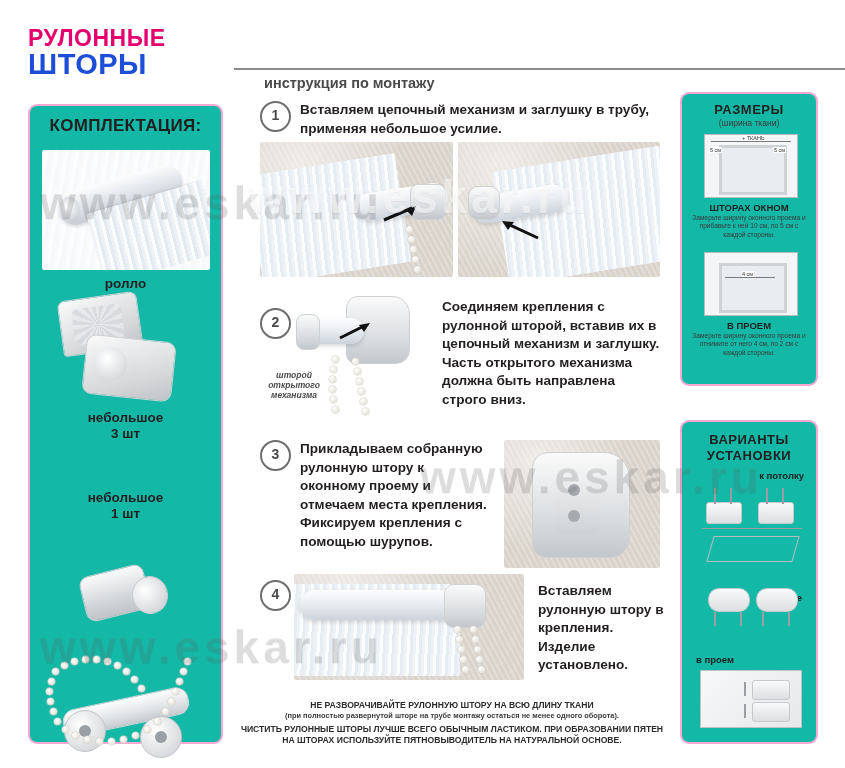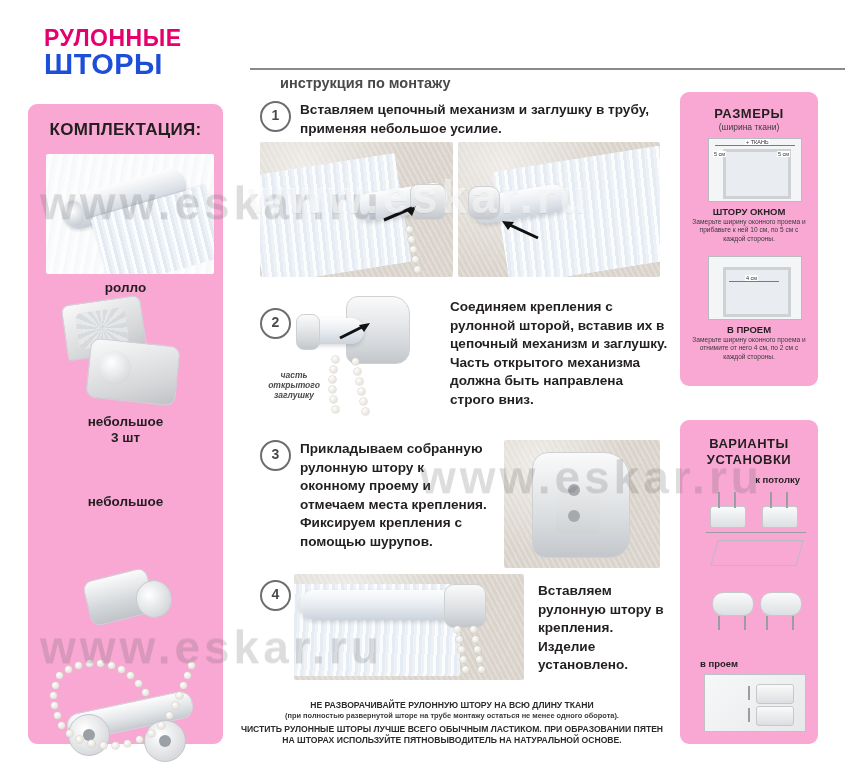--- a/index.html
+++ b/index.html
@@ -7,29 +7,29 @@
     width:845px;height:768px;
     background:#ffffff;
     font-family:"Liberation Sans", sans-serif;
     color:#231f20;
     overflow:hidden;
     position:relative;
   }
   .page{position:absolute;inset:0;}
 
   
-  .header{position:absolute;left:44px;top:26px;width:790px;height:58px;}
+  .header{position:absolute;left:28px;top:26px;width:790px;height:58px;}
   .logo{position:absolute;left:0;top:0;width:175px;}
   .logo .l1{font-size:23px;font-weight:bold;color:#e5006d;letter-spacing:.5px;line-height:24px;}
   .logo .l2{font-size:29px;font-weight:bold;color:#1d4ed8;letter-spacing:.5px;line-height:29px;}
   .hrule{position:absolute;left:206px;top:42px;width:612px;height:2px;background:#8a8a8a;}
   .subtitle{position:absolute;left:236px;top:49px;font-size:14.5px;font-weight:bold;color:#4a4a4a;}
 
   
-  .panel{position:absolute;border:6px solid #f9a8d4;border-radius:9px;background:#f9a8d4;box-sizing:border-box;}
+  .panel{position:absolute;border:2px solid #f9a8d4;border-radius:9px;background:#14b8a6;box-sizing:border-box;}
 
   
   .left{left:28px;top:104px;width:195px;height:640px;}
   .left .title{position:absolute;top:10px;left:0;width:100%;text-align:center;font-size:17px;font-weight:bold;letter-spacing:.3px;}
 
   .cap{position:absolute;width:100%;text-align:center;font-size:13.5px;font-weight:bold;line-height:16px;}
 
   
   .rollimg{position:absolute;left:12px;top:44px;width:168px;height:120px;overflow:hidden;border-radius:2px;
     background:
@@ -147,20 +147,21 @@
       <div class="brk two"></div>
     </div>
     <div class="cap" style="top:304px;">небольшое</div>
     <div class="cap" style="top:320px;">3 шт</div>
 
     <div class="plugimg">
       <div class="plug-body"></div>
       <div class="plug-cap"></div>
     </div>
     <div class="cap" style="top:384px;">небольшое</div>
+    <div class="cap" style="top:400px;">1 шт</div>
 
     <div class="chainimg">
       <div class="ch-bar"></div>
       <div class="ch-disc a"></div>
       <div class="ch-disc b"></div>
       <div class="beads" style="left:8px;top:16px;"></div>
       <div class="beads" style="left:17px;top:10px;"></div>
       <div class="beads" style="left:27px;top:6px;"></div>
       <div class="beads" style="left:38px;top:4px;"></div>
       <div class="beads" style="left:49px;top:4px;"></div>
@@ -217,21 +218,21 @@
       <div class="photo fabricbg" style="left:42px;top:16px;width:170px;height:115px;transform:rotate(-9deg);"></div>
       <div class="tuberoll" style="left:14px;top:48px;width:96px;height:28px;transform:rotate(-9deg);"></div>
       <div class="endcap" style="left:10px;top:44px;width:30px;height:32px;"></div>
       <svg style="position:absolute;left:40px;top:74px;" width="44" height="26">
         <path d="M40 22 L10 8" stroke="#111" stroke-width="3" fill="none"></path>
         <path d="M4 5 L16 6 L10 14 Z" fill="#111"></path>
       </svg>
     </div>
 
     <div class="stepnum" style="left:24px;top:216px;">2</div>
-    <div class="steptxt" style="left:206px;top:206px;width:218px;margin-left:8px;">Соединяем крепления с рулонной шторой, вставив их в цепочный механизм и заглушку. Часть открытого механизма должна быть направлена строго вниз.</div>
+    <div class="steptxt" style="left:206px;top:206px;width:218px;">Соединяем крепления с рулонной шторой, вставив их в цепочный механизм и заглушку. Часть открытого механизма должна быть направлена строго вниз.</div>
 
     <div class="photo" style="left:58px;top:200px;width:140px;height:125px;background:#ffffff;">
       <div class="endcap" style="left:52px;top:4px;width:62px;height:66px;border-radius:12px 18px 14px 10px;"></div>
       <div class="tuberoll" style="left:8px;top:26px;width:62px;height:26px;"></div>
       <div class="endcap" style="left:2px;top:22px;width:22px;height:34px;border-radius:8px;"></div>
       <svg style="position:absolute;left:44px;top:28px;" width="36" height="24">
         <path d="M2 18 L26 6" stroke="#111" stroke-width="3" fill="none"></path>
         <path d="M32 3 L21 5 L26 12 Z" fill="#111"></path>
       </svg>
       <div class="beads" style="left:38px;top:64px;"></div>
@@ -240,21 +241,21 @@
       <div class="beads" style="left:35px;top:94px;"></div>
       <div class="beads" style="left:36px;top:104px;"></div>
       <div class="beads" style="left:38px;top:114px;"></div>
       <div class="beads" style="left:58px;top:66px;"></div>
       <div class="beads" style="left:60px;top:76px;"></div>
       <div class="beads" style="left:62px;top:86px;"></div>
       <div class="beads" style="left:64px;top:96px;"></div>
       <div class="beads" style="left:66px;top:106px;"></div>
       <div class="beads" style="left:68px;top:116px;"></div>
     </div>
-    <div class="sidecap" style="left:22px;top:278px;width:72px;">часть открытого заглушку</div>
+    <div class="sidecap" style="left:22px;top:278px;width:72px;">шторой открытого механизма</div>
 
     <div class="stepnum" style="left:24px;top:348px;">3</div>
     <div class="steptxt" style="left:64px;top:348px;width:190px;">Прикладываем собранную рулонную штору к оконному проему и отмечаем места крепления. Фиксируем крепления с помощью шурупов.</div>
 
     <div class="photo wallbg" style="left:268px;top:348px;width:156px;height:128px;">
       <div class="endcap" style="left:28px;top:12px;width:96px;height:104px;border-radius:16px 26px 20px 14px;"></div>
       <div style="position:absolute;left:52px;top:34px;width:44px;height:60px;border-radius:6px;background:linear-gradient(180deg,#f1f2f3,#cfd2d5);"></div>
       <div style="position:absolute;left:64px;top:44px;width:12px;height:12px;border-radius:50%;background:#a6aaae;"></div>
       <div style="position:absolute;left:64px;top:70px;width:12px;height:12px;border-radius:50%;background:#a6aaae;"></div>
     </div>
@@ -283,21 +284,21 @@
     <div class="rtitle" style="top:8px;">РАЗМЕРЫ</div>
     <div class="rsub" style="top:24px;">(ширина ткани)</div>
 
     <div class="winbox" style="left:22px;top:40px;width:92px;height:62px;">
       <div class="winframe" style="left:14px;top:10px;width:62px;height:44px;"></div>
       <div class="dimline" style="left:6px;top:6px;width:80px;"></div>
       <div class="dimtxt" style="left:4px;top:12px;">5 см</div>
       <div class="dimtxt" style="left:36px;top:0px;">+ ТКАНЬ</div>
       <div class="dimtxt" style="left:68px;top:12px;">5 см</div>
     </div>
-    <div class="rlabel" style="top:108px;">ШТОРУ ОКНОМ</div>
+    <div class="rlabel" style="top:108px;">ШТОРАХ ОКНОМ</div>
     <div class="rnote" style="top:120px;">Замерьте ширину оконного проема и прибавьте к ней 10 см, по 5 см с каждой стороны.</div>
 
     <div class="winbox" style="left:22px;top:158px;width:92px;height:62px;">
       <div class="winframe" style="left:14px;top:10px;width:62px;height:44px;"></div>
       <div class="dimline" style="left:20px;top:24px;width:50px;"></div>
       <div class="dimtxt" style="left:36px;top:18px;">4 см</div>
     </div>
     <div class="rlabel" style="top:226px;">В ПРОЕМ</div>
     <div class="rnote" style="top:238px;">Замерьте ширину оконного проема и отнимите от него 4 см, по 2 см с каждой стороны.</div>
   </div>

